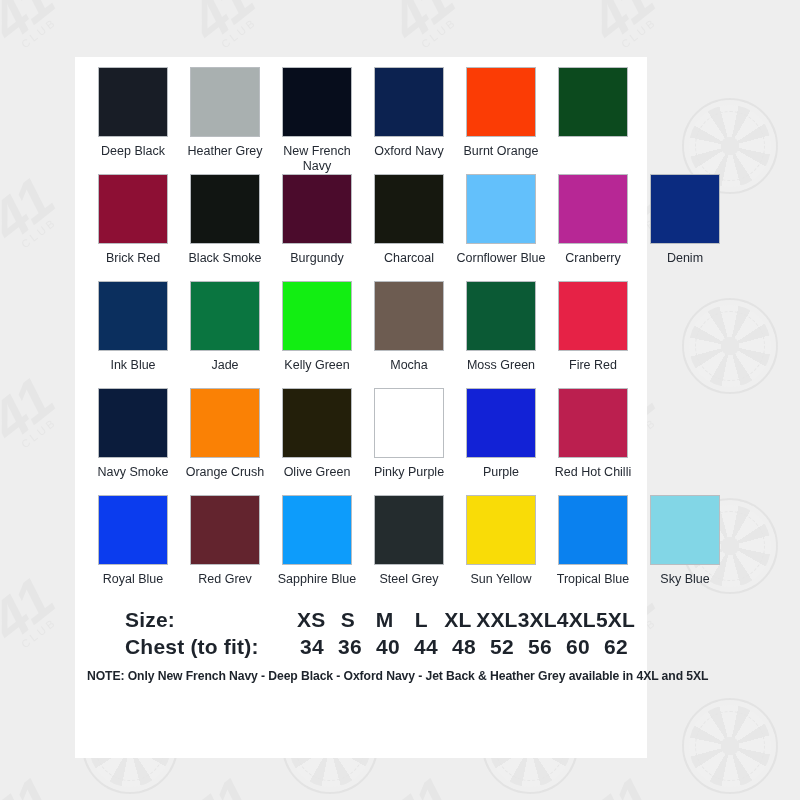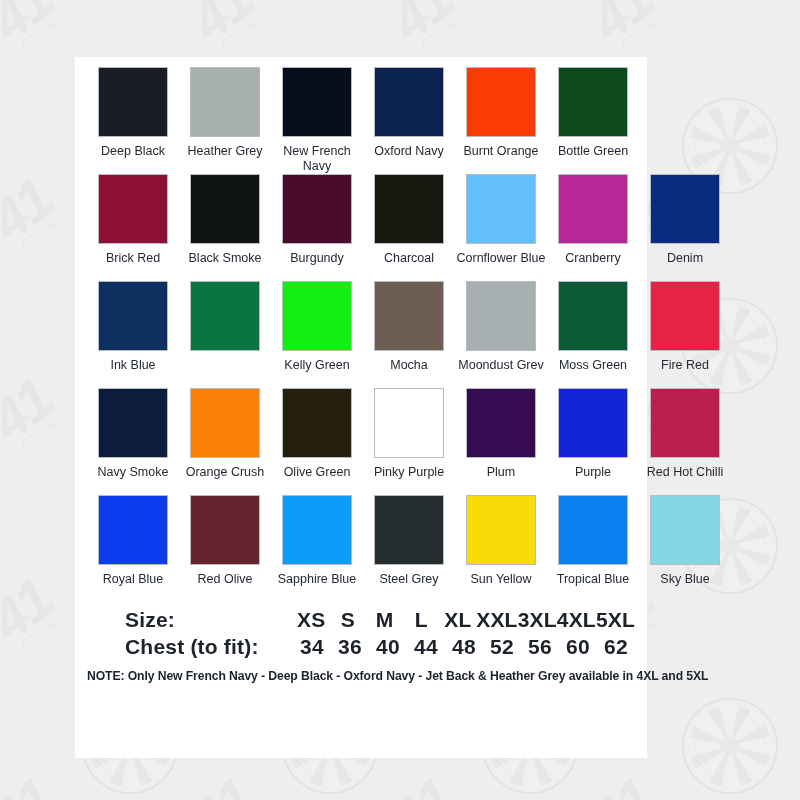--- a/index.html
+++ b/index.html
@@ -250,21 +250,20 @@
         <div class="cell">
           <div class="swatch" style="background: rgb(12, 34, 80);"></div>
           <div class="cell-label">Oxford Navy</div>
         </div>
         <div class="cell">
           <div class="swatch" style="background: rgb(251, 60, 5);"></div>
           <div class="cell-label">Burnt Orange</div>
         </div>
         <div class="cell">
           <div class="swatch" style="background: rgb(12, 74, 30);"></div>
-          <div class="cell-label">Bottle Green</div>
         </div>
       </div>
       <div class="grid-row">
         <div class="cell">
           <div class="swatch" style="background: rgb(141, 15, 52);"></div>
           <div class="cell-label">Brick Red</div>
         </div>
         <div class="cell">
           <div class="swatch" style="background: rgb(17, 21, 18);"></div>
           <div class="cell-label">Black Smoke</div>
@@ -290,34 +289,31 @@
           <div class="cell-label">Denim</div>
         </div>
       </div>
       <div class="grid-row">
         <div class="cell">
           <div class="swatch" style="background: rgb(11, 47, 94);"></div>
           <div class="cell-label">Ink Blue</div>
         </div>
         <div class="cell">
           <div class="swatch" style="background: rgb(10, 117, 64);"></div>
+          <div class="cell-label">Jade</div>
         </div>
         <div class="cell">
           <div class="swatch" style="background: rgb(18, 238, 18);"></div>
           <div class="cell-label">Kelly Green</div>
         </div>
         <div class="cell">
           <div class="swatch" style="background: rgb(109, 92, 81);"></div>
           <div class="cell-label">Mocha</div>
         </div>
         <div class="cell">
-          <div class="swatch" style="background: rgb(168, 175, 176);"></div>
-          <div class="cell-label">Moondust Grev</div>
-        </div>
-        <div class="cell">
           <div class="swatch" style="background: rgb(11, 90, 53);"></div>
           <div class="cell-label">Moss Green</div>
         </div>
         <div class="cell">
           <div class="swatch" style="background: rgb(230, 34, 70);"></div>
           <div class="cell-label">Fire Red</div>
         </div>
       </div>
       <div class="grid-row">
         <div class="cell">
@@ -330,40 +326,36 @@
         </div>
         <div class="cell">
           <div class="swatch" style="background: rgb(35, 31, 10);"></div>
           <div class="cell-label">Olive Green</div>
         </div>
         <div class="cell">
           <div class="swatch"></div>
           <div class="cell-label">Pinky Purple</div>
         </div>
         <div class="cell">
-          <div class="swatch" style="background: rgb(54, 11, 82);"></div>
-          <div class="cell-label">Plum</div>
-        </div>
-        <div class="cell">
           <div class="swatch" style="background: rgb(18, 34, 214);"></div>
           <div class="cell-label">Purple</div>
         </div>
         <div class="cell">
           <div class="swatch" style="background: rgb(187, 31, 79);"></div>
           <div class="cell-label">Red Hot Chilli</div>
         </div>
       </div>
       <div class="grid-row">
         <div class="cell">
           <div class="swatch" style="background: rgb(11, 60, 238);"></div>
           <div class="cell-label">Royal Blue</div>
         </div>
         <div class="cell">
           <div class="swatch" style="background: rgb(99, 36, 46);"></div>
-          <div class="cell-label">Red Olive</div>
+          <div class="cell-label">Red Grev</div>
         </div>
         <div class="cell">
           <div class="swatch" style="background: rgb(13, 156, 251);"></div>
           <div class="cell-label">Sapphire Blue</div>
         </div>
         <div class="cell">
           <div class="swatch" style="background: rgb(36, 44, 46);"></div>
           <div class="cell-label">Steel Grey</div>
         </div>
         <div class="cell">

